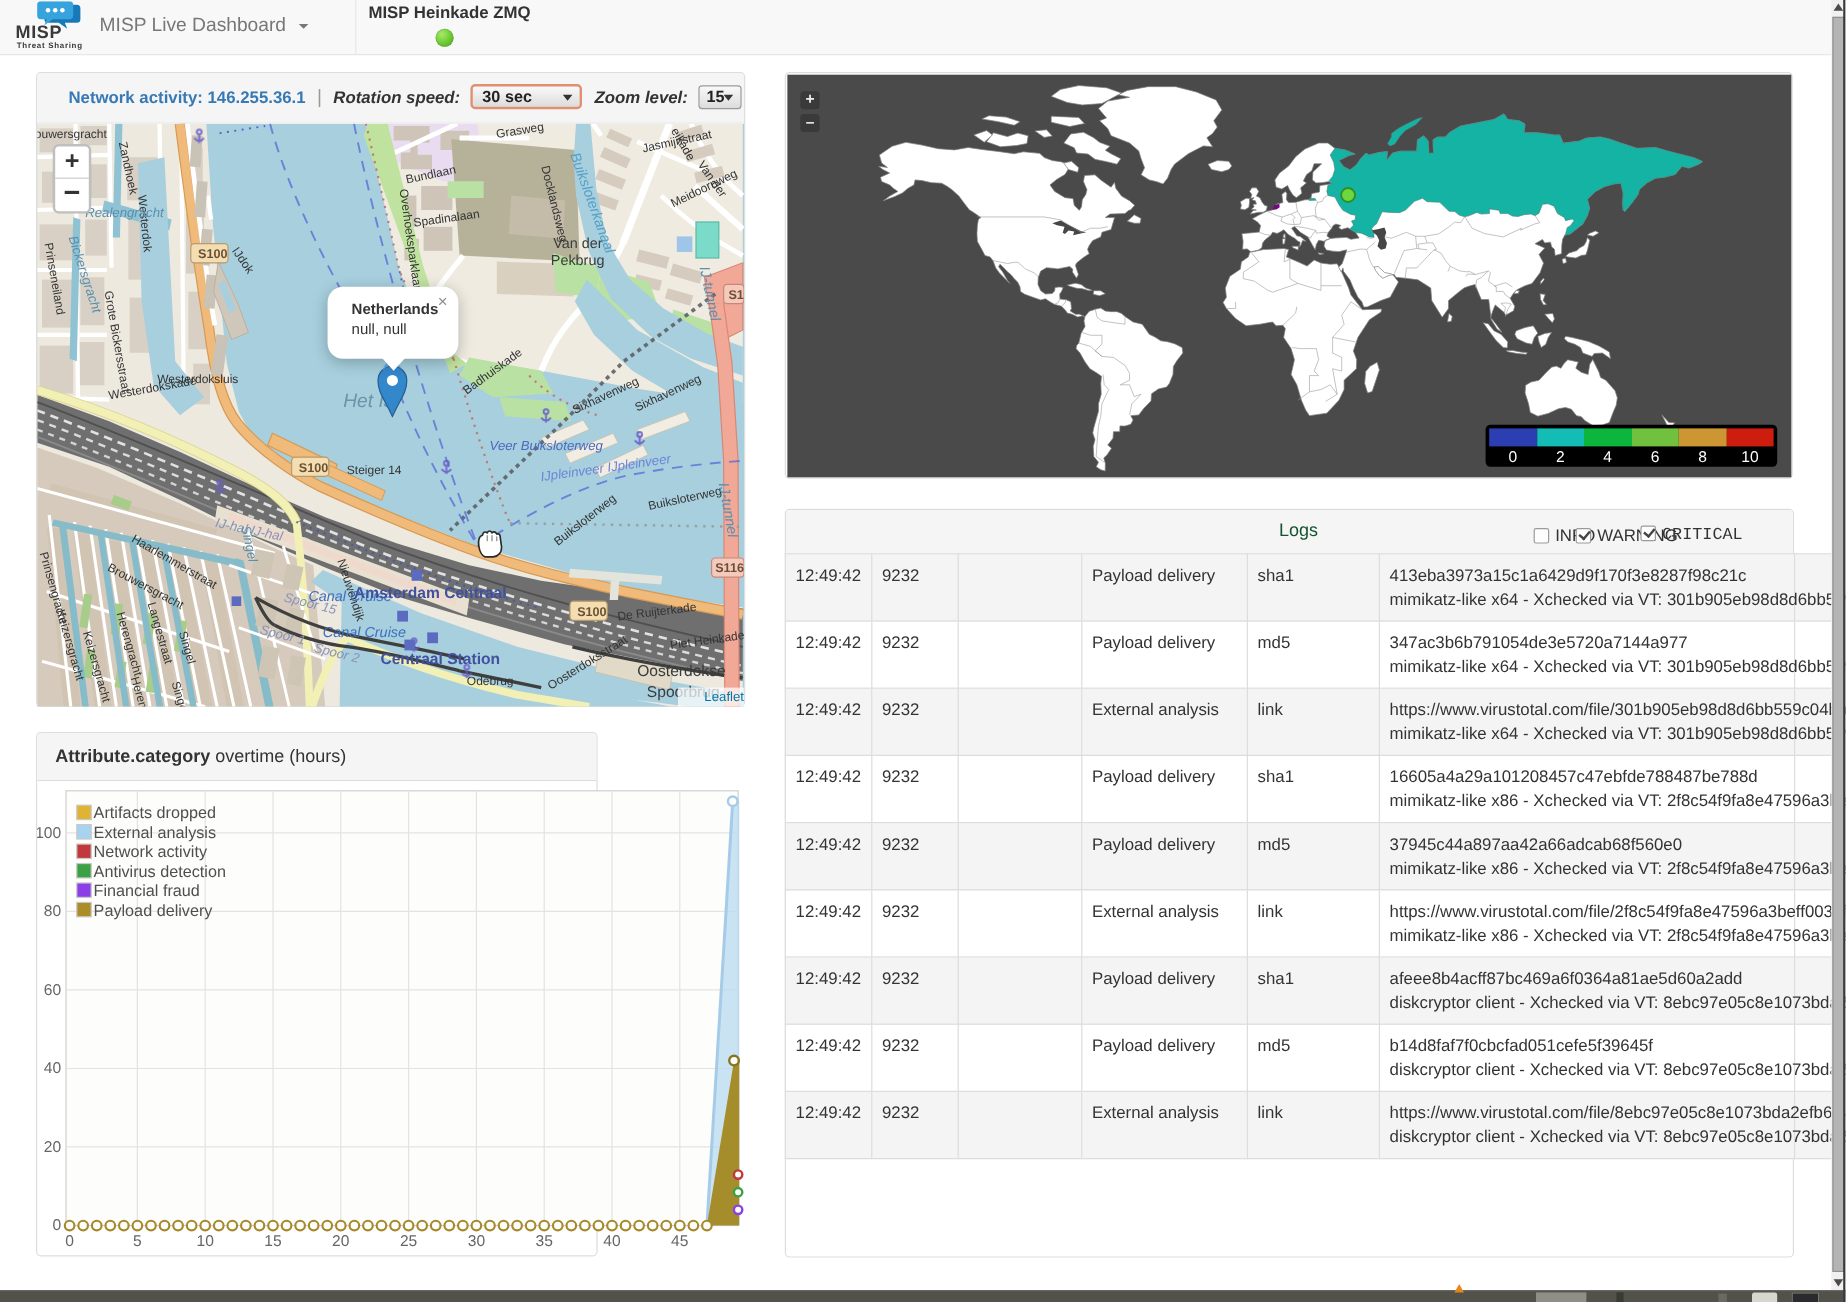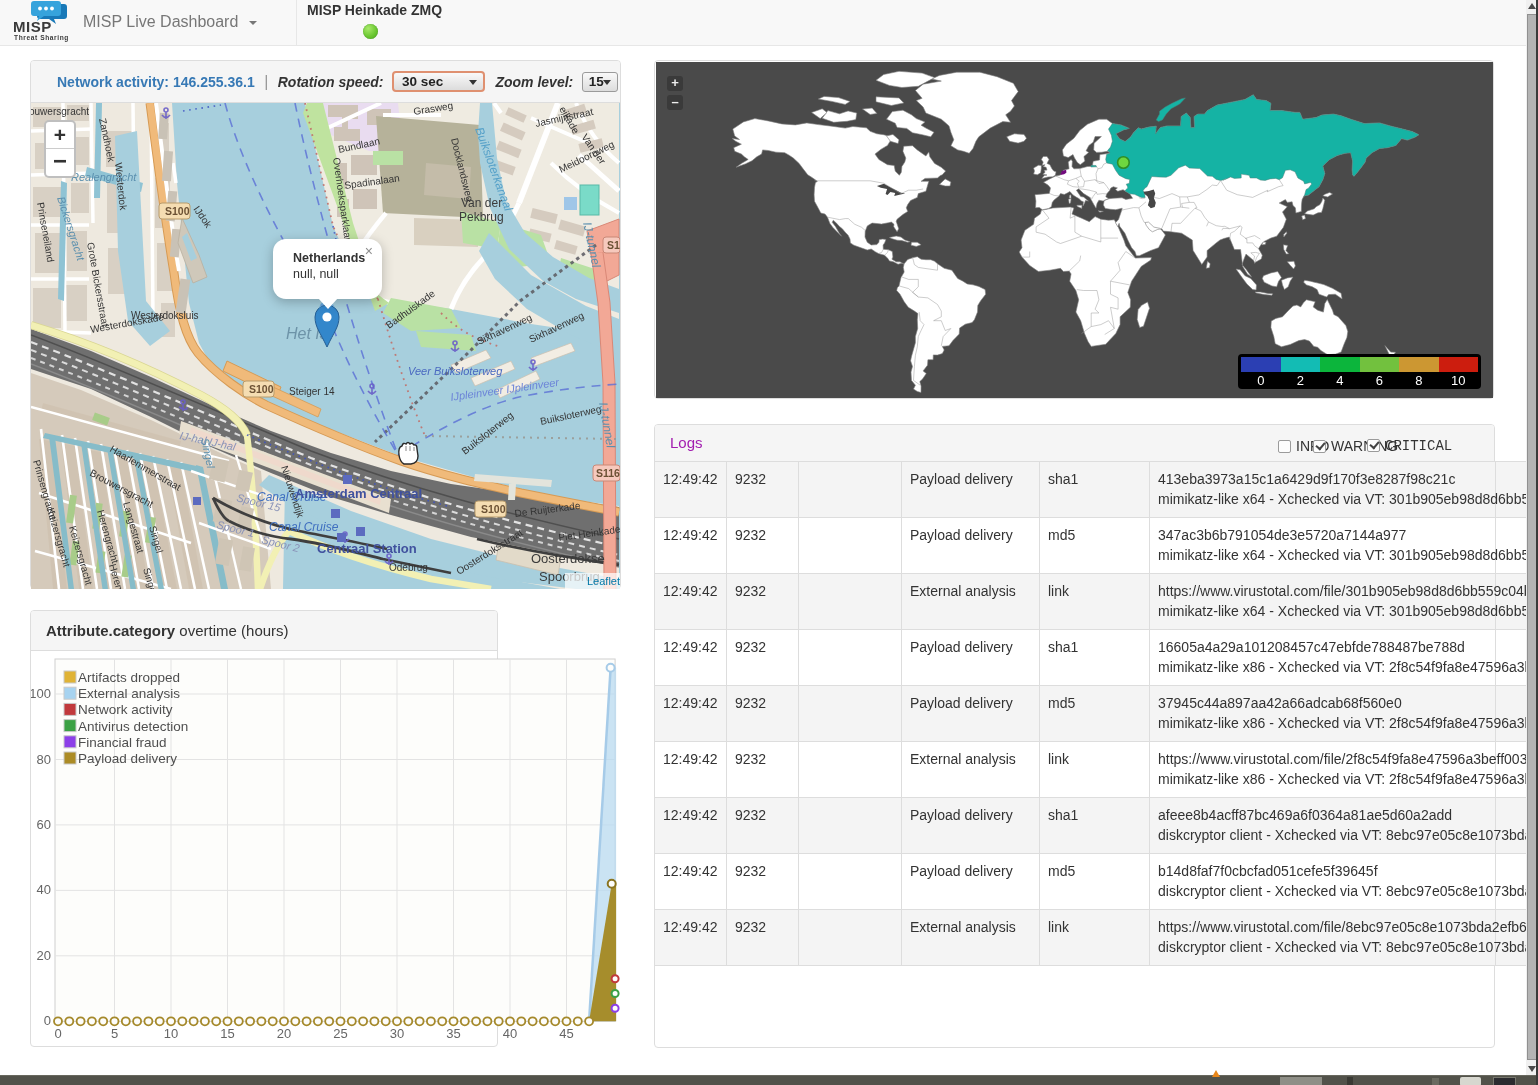--- a/index.html
+++ b/index.html
@@ -736,21 +736,21 @@
       <div>0</div>
       <div>2</div>
       <div>4</div>
       <div>6</div>
       <div>8</div>
       <div>10</div>
     </div>
 </div>
 
 <div class="panel" style="left:654px;top:424px;width:841px;height:624px;">
-  <div class="ph" style="height:37px;line-height:36px;padding-left:15px;font-size:15px;color:#a21caf;">Logs</div>
+  <div class="ph" style="height:37px;line-height:36px;padding-left:15px;font-size:15px;color:#14532d;text-align:center;">Logs</div>
 </div>
 <div class="cb" style="left:1258px;margin-left:20px;"><span class="box"></span>INFO</div>
 <div class="cb" style="left:1313px;"><span class="box c"></span>WARNING</div>
 <div class="cb" style="left:1367px;font-family:Liberation Mono, monospace;"><span class="box c"></span>CRITICAL</div>
 
 <table id="logtable">
 <colgroup>
       <col style="width:72px">
       <col style="width:72px">
       <col style="width:103px">

